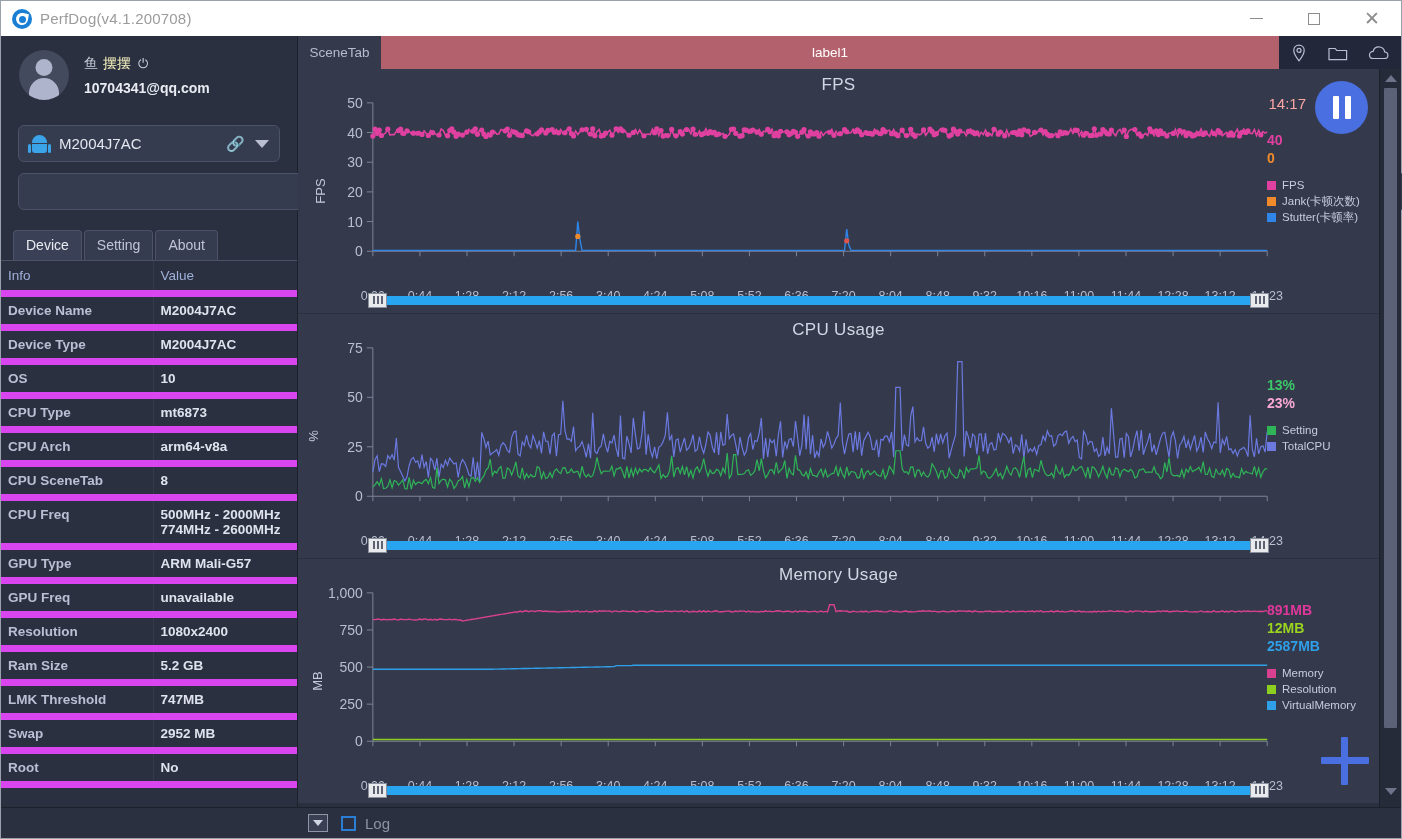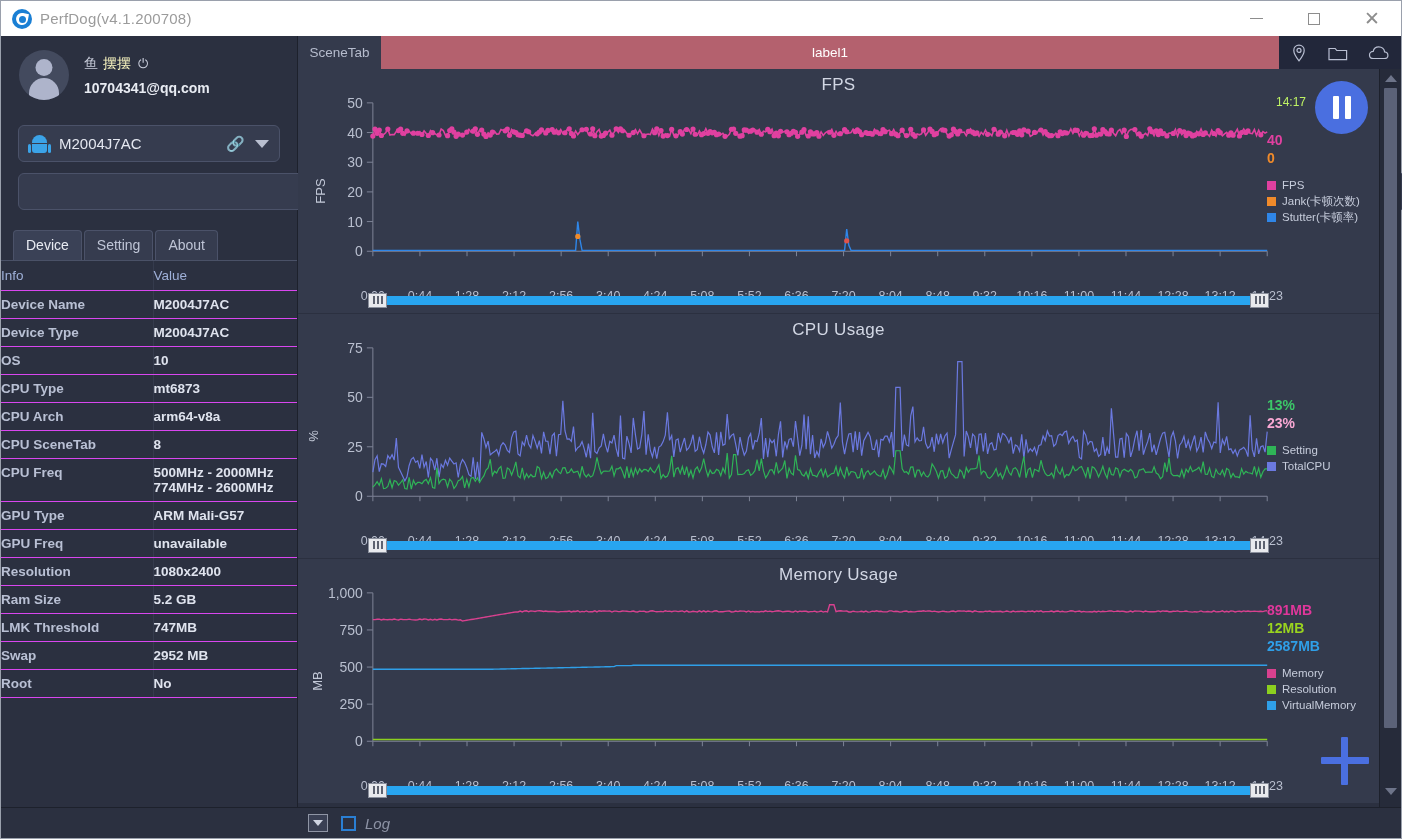--- a/index.html
+++ b/index.html
@@ -137,22 +137,22 @@
     border: 1px solid #4b5269; border-bottom: none;
     border-radius: 4px 4px 0 0;
   }
   .tab.active { background: #3a4156; color: #e8ebf2; }
 
   
   .tablewrap { flex: 1; overflow: hidden; border-top: 1px solid #4a5167; }
   table.info { width: 100%; border-collapse: collapse; table-layout: fixed; }
   table.info th, table.info td {
     font-size: 13.5px; text-align: left;
-    padding: 6px 0 6px 0;
-    border-bottom: 1px solid #d946ef;
+    padding: 6px 0 6px 7px;
+    border-bottom: 7px solid #d946ef;
     vertical-align: top;
   }
   table.info th:first-child, table.info td:first-child { width: 152px; border-right: 1px solid #353b4d; }
   table.info th { color: #9fb0d8; font-weight: normal; padding-top: 7px; padding-bottom: 7px; }
   table.info td { color: #dfe3ee; font-weight: bold; }
   table.info td.k { color: #b9c0d4; }
 
   
   .main { flex: 1; display: flex; flex-direction: column; min-width: 0; background: #2b3040; }
 
@@ -218,21 +218,21 @@
 
   
   .pausebtn {
     position: absolute; right: 33px; top: 12px;
     width: 53px; height: 53px; border-radius: 50%;
     background: #4a6fe0;
     display: flex; align-items: center; justify-content: center; gap: 6px;
     z-index: 5;
   }
   .pausebtn i { width: 6px; height: 23px; background: #fff; display: block; border-radius: 1px; }
-  .clocklbl { position: absolute; right: 95px; top: 26px; font-size: 12px; color: #bef264; z-index: 5; }
+  .clocklbl { position: absolute; right: 95px; top: 26px; font-size: 15px; color: #fca5a5; z-index: 5; }
 
   .plusbtn {
     position: absolute; right: 32px; bottom: 22px;
     width: 48px; height: 48px; z-index: 5;
   }
   .plusbtn::before, .plusbtn::after {
     content: ""; position: absolute; background: #4a6fe0; border-radius: 1px;
   }
   .plusbtn::before { left: 0; top: 20px; width: 48px; height: 7px; }
   .plusbtn::after { top: 0; left: 20px; height: 48px; width: 7px; }
@@ -250,21 +250,20 @@
   }
   .vscroll .arrow-up { border-bottom: 7px solid #6d7489; }
   .vscroll .arrow-dn { border-top: 7px solid #6d7489; position: absolute; bottom: 6px; }
   .vscroll .thumb { width: 13px; background: #5b6278; border-radius: 1px; height: 640px; }
 
   
   .bottombar {
     height: 23px; min-height: 31px;
     background: #2b3040; display: flex; align-items: center;
     border-top: 1px solid #1d212c;
-    font-style: italic;
   }
   .bb-left { width: 297px; min-width: 297px; }
   .collapsebtn {
     width: 20px; height: 18px; margin-left: 10px;
     border: 1px solid #8f95a5; background: #3a4054;
     display: flex; align-items: center; justify-content: center;
   }
   .collapsebtn .tri {
     width: 0; height: 0; border-left: 5px solid transparent; border-right: 5px solid transparent;
     border-top: 6px solid #cfd4e2;
@@ -816,21 +815,21 @@
                 <span style="position: absolute; left: 59.1777%; transform: translateX(-50%); white-space: nowrap;">8:48</span>
                 <span style="position: absolute; left: 63.5321%; transform: translateX(-50%); white-space: nowrap;">9:32</span>
                 <span style="position: absolute; left: 67.8865%; transform: translateX(-50%); white-space: nowrap;">10:16</span>
                 <span style="position: absolute; left: 72.2409%; transform: translateX(-50%); white-space: nowrap;">11:00</span>
                 <span style="position: absolute; left: 76.5952%; transform: translateX(-50%); white-space: nowrap;">11:44</span>
                 <span style="position: absolute; left: 80.9496%; transform: translateX(-50%); white-space: nowrap;">12:28</span>
                 <span style="position: absolute; left: 85.304%; transform: translateX(-50%); white-space: nowrap;">13:12</span>
                 <span style="position: absolute; left: 89.6584%; transform: translateX(-50%); white-space: nowrap;">14:23</span>
               </div>
               <div class="legendbox" style="top: 62px; width: 108px;">
-                <div class="curval" style="color: rgb(60, 199, 104); margin-top: 20px;">13%</div>
+                <div class="curval" style="color: rgb(60, 199, 104);">13%</div>
                 <div class="curval" style="color: #f9a8d4;">23%</div>
                 <div style="height: 10px;"></div>
                 <div class="legrow">
                   <span class="swatch" style="background: rgb(47, 180, 87);"></span>
                   <span>Setting</span>
                 </div>
                 <div class="legrow">
                   <span class="swatch" style="background: rgb(107, 121, 224);"></span>
                   <span>TotalCPU</span>
                 </div>

